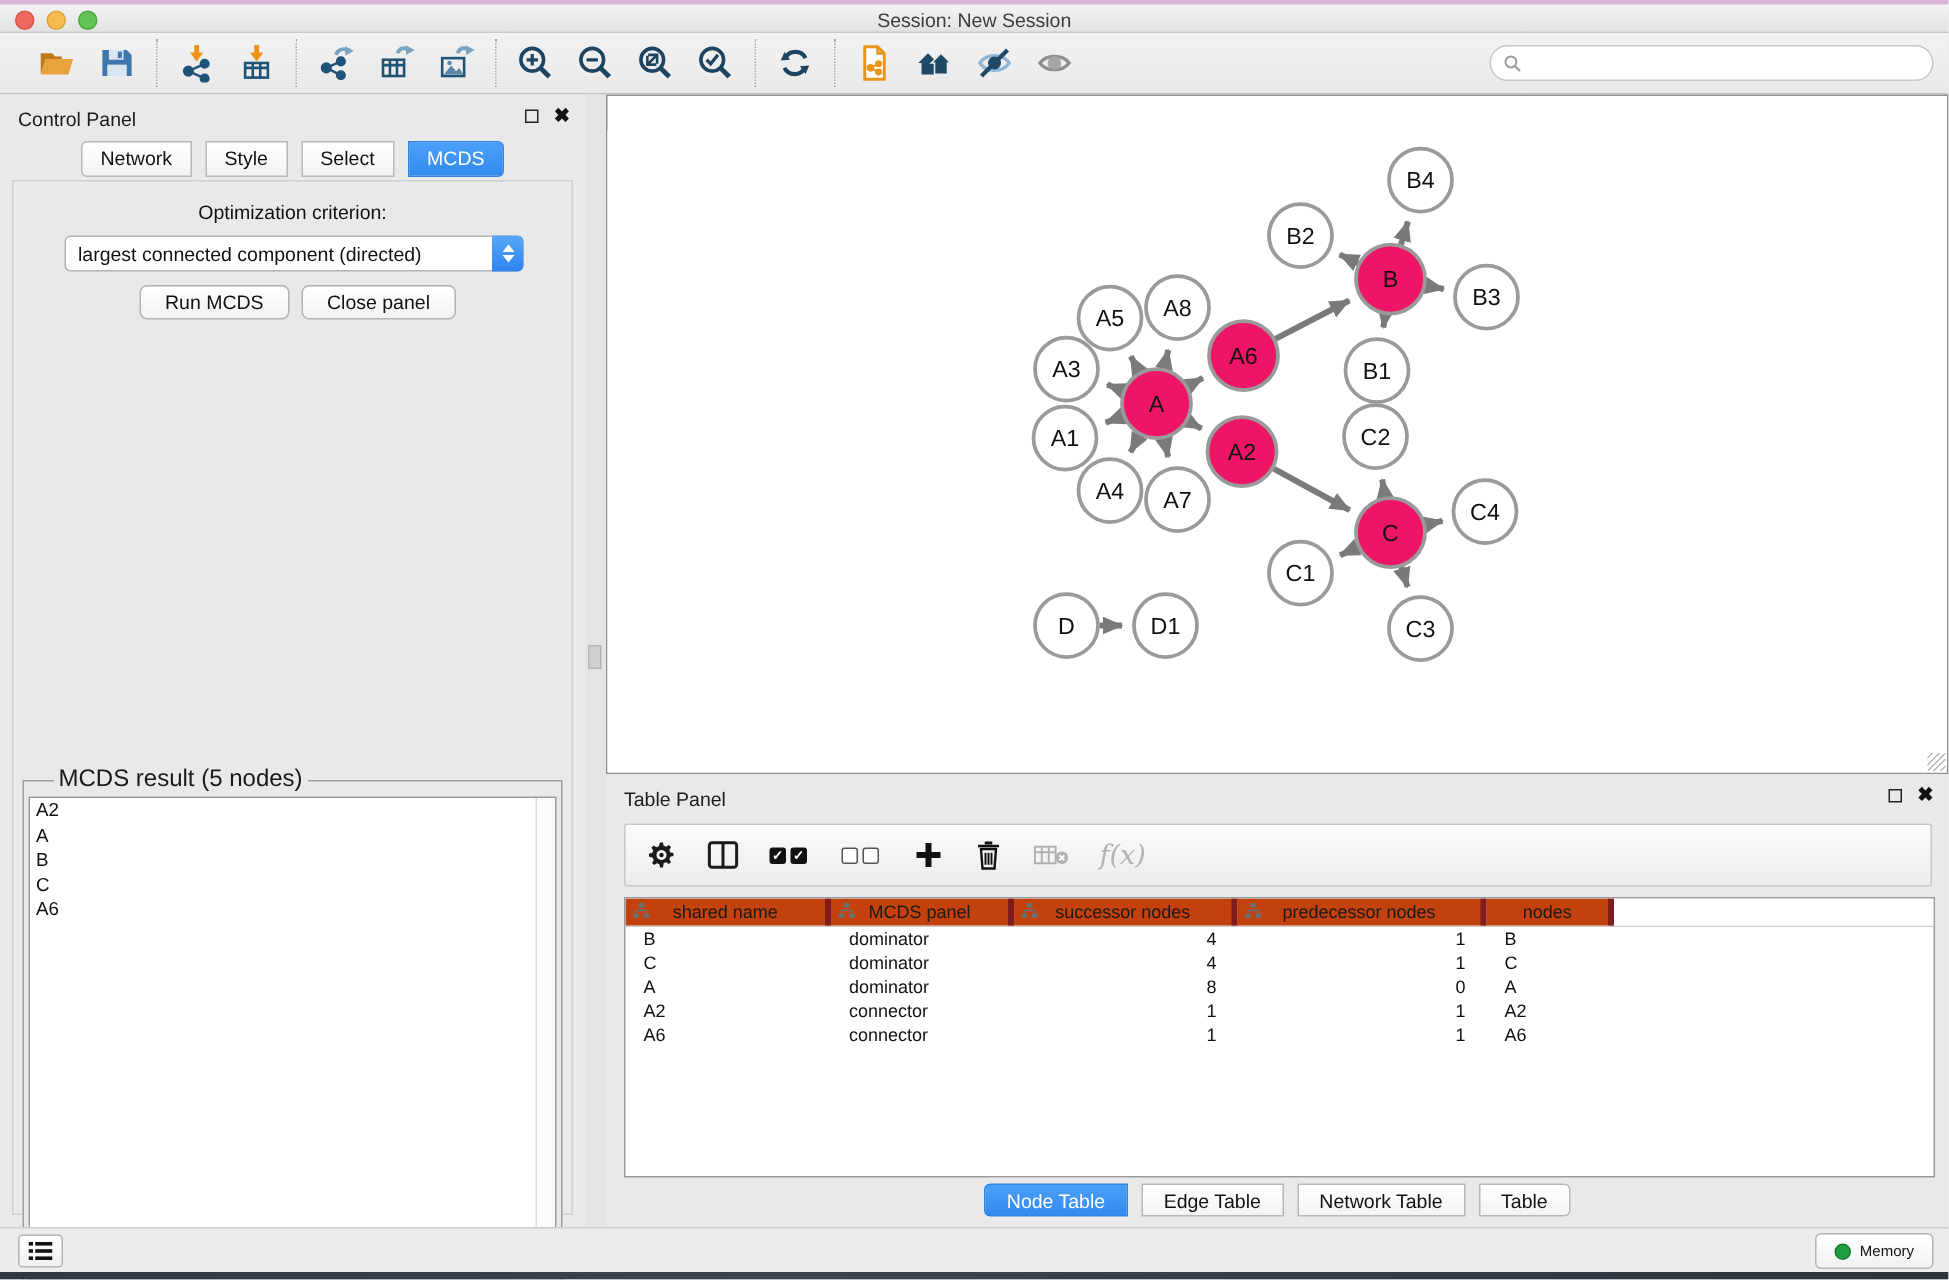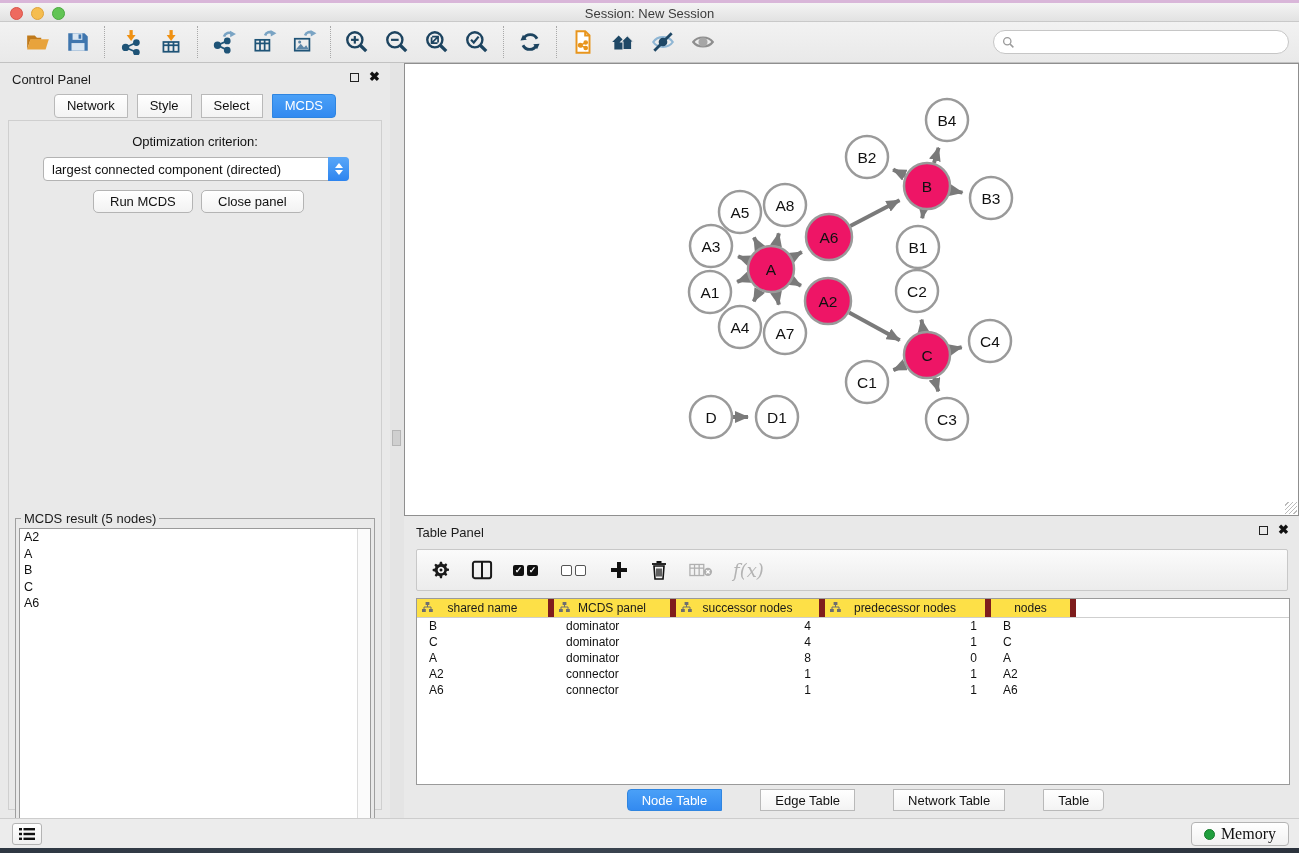--- a/index.html
+++ b/index.html
@@ -52,21 +52,21 @@
     border-radius:0 4px 4px 0; display:flex; flex-direction:column; align-items:center; justify-content:center; gap:2px; }
   .chev { width:0; height:0; border-left:4px solid transparent; border-right:4px solid transparent; }
   .chev.up { border-bottom:5px solid #fff; }
   .chev.down { border-top:5px solid #fff; }
   .pushbtn { position:absolute; top:69px; height:23px; background:linear-gradient(#ffffff,#f2f2f2);
     border:1px solid #b4b4b4; border-radius:5px; font-size:13px; color:#111; padding:0 16px; cursor:default; }
   #run-btn { left:84px; }
   #close-btn { left:192px; }
   #result-box { position:absolute; left:6px; top:390px; width:360px; height:347px;
     border:1px solid #9f9f9f; background:#e9e9e9; }
-  #result-box legend { font-size:13px; color:#1a1a1a; padding:0 3px; margin-left:5px; }
+  #result-box legend { font-size:16px; color:#1a1a1a; padding:0 3px; margin-left:20px; }
   #result-list { position:absolute; left:3px; right:3px; top:2px; bottom:3px; background:#fff;
     border:1px solid #9a9a9a; overflow:hidden; }
   #result-scroll { position:absolute; right:0; top:0; bottom:0; width:13px; background:#fbfbfb; border-left:1px solid #dcdcdc; }
   .ritem { font-size:12.5px; color:#111; padding:1px 0 1px 4px; line-height:14.5px; cursor:default; }
 
   #v-divider { position:absolute; left:390px; top:63px; width:14px; height:755px; background:#e4e4e4; }
   #v-divider .grip { position:absolute; left:2px; top:367px; width:9px; height:16px; background:#cfcfcf; border:1px solid #b5b5b5; }
 
   
   #network-window { position:absolute; left:404px; top:63px; width:895px; height:453px;
@@ -87,39 +87,39 @@
     background:linear-gradient(#fbfbfb,#ececec); border:1px solid #c8c8c8; border-radius:2px;
     display:flex; align-items:center; gap:20px; padding-left:14px; }
   .tpbtn { display:flex; align-items:center; justify-content:center; height:30px; cursor:default; }
   .cbx { width:11px; height:11px; display:inline-block; margin-right:3px; border-radius:2px; }
   .cbx.checked { background:#111; color:#fff; font-size:9px; line-height:11px; text-align:center; font-weight:bold; }
   .cbx.empty { border:1.5px solid #555; background:#fff; }
   .fx { font-family:"DejaVu Serif", serif; font-style:italic; font-size:18px; color:#b3b3b3; }
   #data-table { position:absolute; left:12px; top:82px; width:874px; height:187px; background:#fff;
     border:1px solid #9a9a9a; overflow:hidden; }
   #thead { display:flex; height:19px; border-bottom:1px solid #cfcfcf; }
-  .th { background:#fde047; border-right:6px solid #7f1d1d; display:flex; align-items:center;
+  .th { background:#c2410c; border-right:4px solid #7f1d1d; display:flex; align-items:center;
     justify-content:center; gap:5px; font-size:12px; color:#1a1a1a; position:relative; cursor:default; }
   .th .hicon { position:absolute; left:5px; top:3px; }
   .th.filler { background:#fff; border-right:none; flex:1; }
   .tr { display:flex; height:16px; cursor:default; }
   .td { font-size:12px; color:#111; line-height:16px; white-space:nowrap; overflow:hidden; }
   .td.l { padding-left:12px; text-align:left; }
   .td.r { padding-right:14px; text-align:right; }
   #tp-tabs { position:absolute; left:0; right:0; top:273px; text-align:center; }
-  #tp-tabs .segbtn { padding:3px 14px 2px;margin-left:28px; }
+  #tp-tabs .segbtn { padding:3px 14px 2px; }
 
   
   #statusbar { position:absolute; left:0; top:818px; width:1299px; height:30px; background:#ececec; border-top:1px solid #cdcdcd; }
   #list-btn { position:absolute; left:12px; top:4px; width:30px; height:22px; background:linear-gradient(#fff,#f0f0f0);
     border:1px solid #b4b4b4; border-radius:3px; display:flex; align-items:center; justify-content:center; cursor:default; }
   #memory-btn { position:absolute; right:10px; top:3px; height:24px; background:linear-gradient(#fff,#f1f1f1);
     border:1px solid #b4b4b4; border-radius:4px; display:flex; align-items:center; gap:6px; padding:0 12px; cursor:default; }
   #memory-dot { width:11px; height:11px; border-radius:50%; background:#1f9e3d; border:1px solid #157a2c; }
-  #memory-btn span.mlabel { font-size:16px; color:#111;font-family:Liberation Serif, serif; }
+  #memory-btn span.mlabel { font-size:10px; color:#111; }
   #bottom-strip { position:absolute; left:0; top:848px; width:1299px; height:5px;
     background:linear-gradient(90deg,#2e3742,#3b4551 40%,#2c333d); }
 </style>
 </head>
 <body>
 
 <div id="titlebar">
   <div class="lights">
     <div class="light red"></div>
     <div class="light yellow"></div>

